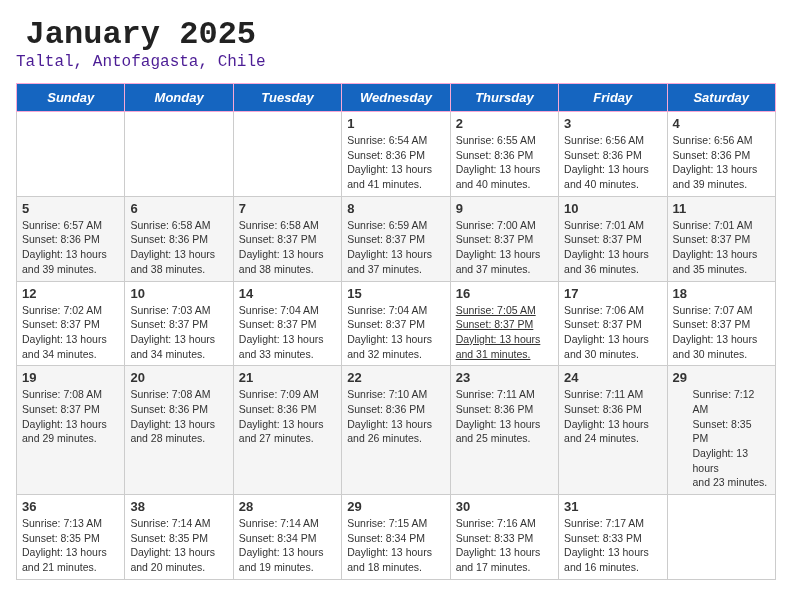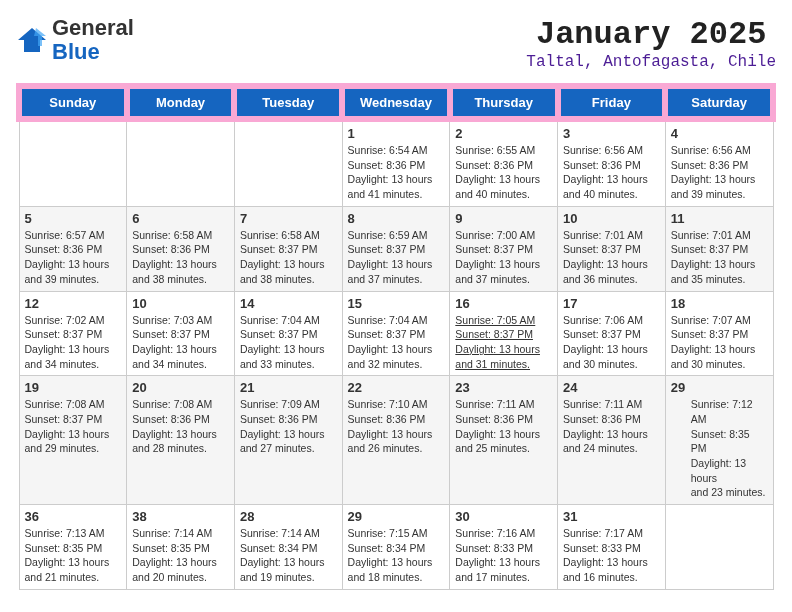--- a/index.html
+++ b/index.html
@@ -50,21 +50,22 @@
       width: 100%;
       border-collapse: collapse;
       border: 1px solid #ccc;
     }
     .calendar th {
       background: #1565c0;
       color: #fff;
       text-align: center;
       padding: 6px 4px;
       font-size: 13px;
-      border: 6px solid #f9a8d4;
+      border: 1px solid #f9a8d4;
+      font-style: italic;
     }
     .calendar td {
       border: 1px solid #ccc;
       vertical-align: top;
       padding: 4px 5px;
       width: calc(100% / 7);
       min-height: 80px;
       font-size: 11px;
       color: #333;
       background: #fff;
@@ -82,30 +83,20 @@
       font-size: 10.5px;
       line-height: 1.4;
       color: #333;
     }
     .empty { background: #f9f9f9; }
   </style>
 </head>
 <body>
 
 <div class="header">
-  <div class="logo">
-    <svg class="logo-icon" viewBox="0 0 32 28">
-      <polygon points="16,2 30,14 24,14 24,26 8,26 8,14 2,14" fill="#1565c0"></polygon>
-      <polygon points="20,2 30,10 26,10 26,20 22,20 22,10 18,10" fill="#42a5f5" opacity="0.7"></polygon>
-    </svg>
-    <div class="logo-text">
-      <span class="logo-general">General</span><br>
-      <span class="logo-blue">Blue</span>
-    </div>
-  </div>
   <div class="title-block">
     <h1>January 2025</h1>
     <h2>Taltal, Antofagasta, Chile</h2>
   </div>
 </div>
 
 <table class="calendar">
   <thead>
     <tr>
     <th>Sunday</th>

